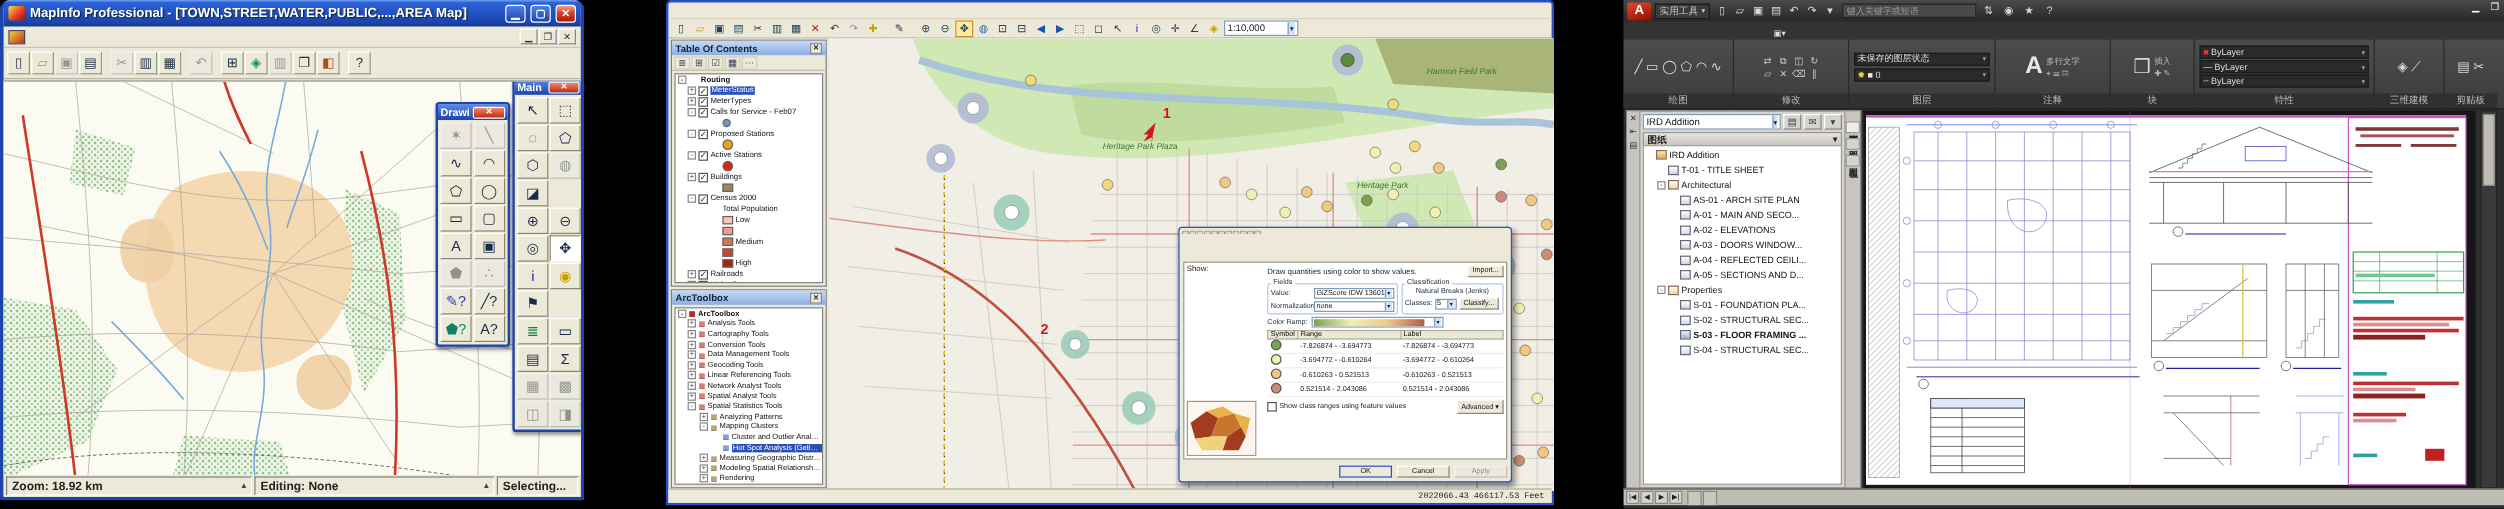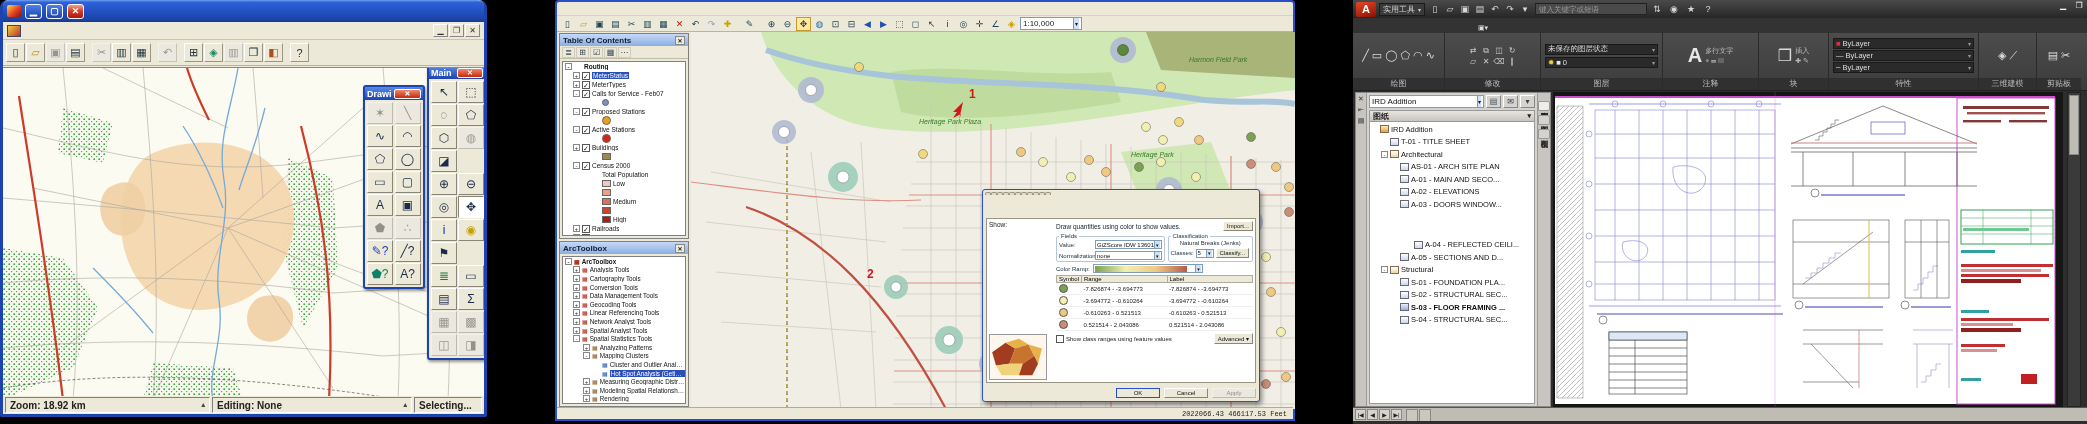--- a/index.html
+++ b/index.html
@@ -135,20 +135,21 @@
 .ltab{padding:0 5px;border:1px solid #888;border-bottom:none;background:#cac7c0;height:12px;line-height:12px;white-space:nowrap}
 #ac .winctl{position:absolute;right:2px;top:1px;display:flex;gap:4px;color:#fff;font-size:8px}
 #ac .winctl span{width:12px;text-align:center}
 </style>
 </head>
 <body>
 
 <section id="mi">
   <div class="tb">
     <span class="logo"></span>
+    <span class="ttl">MapInfo Professional - [TOWN,STREET,WATER,PUBLIC,...,AREA Map]</span>
     <span class="capbtn">▁</span>
     <span class="capbtn">▢</span>
     <span class="capbtn close">✕</span>
   </div>
   <div class="menubar">
     <span class="docico"></span>
     <span style="display:flex">
         <span class="mi-m"></span>
         <span class="mi-m"></span>
         <span class="mi-m"></span>
@@ -1259,34 +1260,34 @@
             <div class="srow ic-sheet" style="padding-left: 20px;">
               <span class="tw" style="visibility: hidden;"></span>
               <span class="sic"></span>
               <span class="lb" style="overflow:hidden;text-overflow:ellipsis">A-02 - ELEVATIONS</span>
             </div>
             <div class="srow ic-sheet" style="padding-left: 20px;">
               <span class="tw" style="visibility: hidden;"></span>
               <span class="sic"></span>
               <span class="lb" style="overflow:hidden;text-overflow:ellipsis">A-03 - DOORS WINDOW...</span>
             </div>
-            <div class="srow ic-sheet" style="padding-left: 34px; margin-top: 28px;">
+            <div class="srow ic-sheet" style="padding-left: 20px;">
               <span class="tw" style="visibility: hidden;"></span>
               <span class="sic"></span>
               <span class="lb" style="overflow:hidden;text-overflow:ellipsis">A-04 - REFLECTED CEILI...</span>
             </div>
             <div class="srow ic-sheet" style="padding-left: 20px;">
               <span class="tw" style="visibility: hidden;"></span>
               <span class="sic"></span>
               <span class="lb" style="overflow:hidden;text-overflow:ellipsis">A-05 - SECTIONS AND D...</span>
             </div>
             <div class="srow ic-subset" style="padding-left: 10px;">
               <span class="tw">-</span>
               <span class="sic"></span>
-              <span class="lb" style="overflow:hidden;text-overflow:ellipsis">Structural</span>
+              <span class="lb" style="overflow:hidden;text-overflow:ellipsis">Properties</span>
             </div>
             <div class="srow ic-sheet" style="padding-left: 20px;">
               <span class="tw" style="visibility: hidden;"></span>
               <span class="sic"></span>
               <span class="lb" style="overflow:hidden;text-overflow:ellipsis">S-01 - FOUNDATION PLA...</span>
             </div>
             <div class="srow ic-sheet" style="padding-left: 20px;">
               <span class="tw" style="visibility: hidden;"></span>
               <span class="sic"></span>
               <span class="lb" style="overflow:hidden;text-overflow:ellipsis">S-02 - STRUCTURAL SEC...</span>

